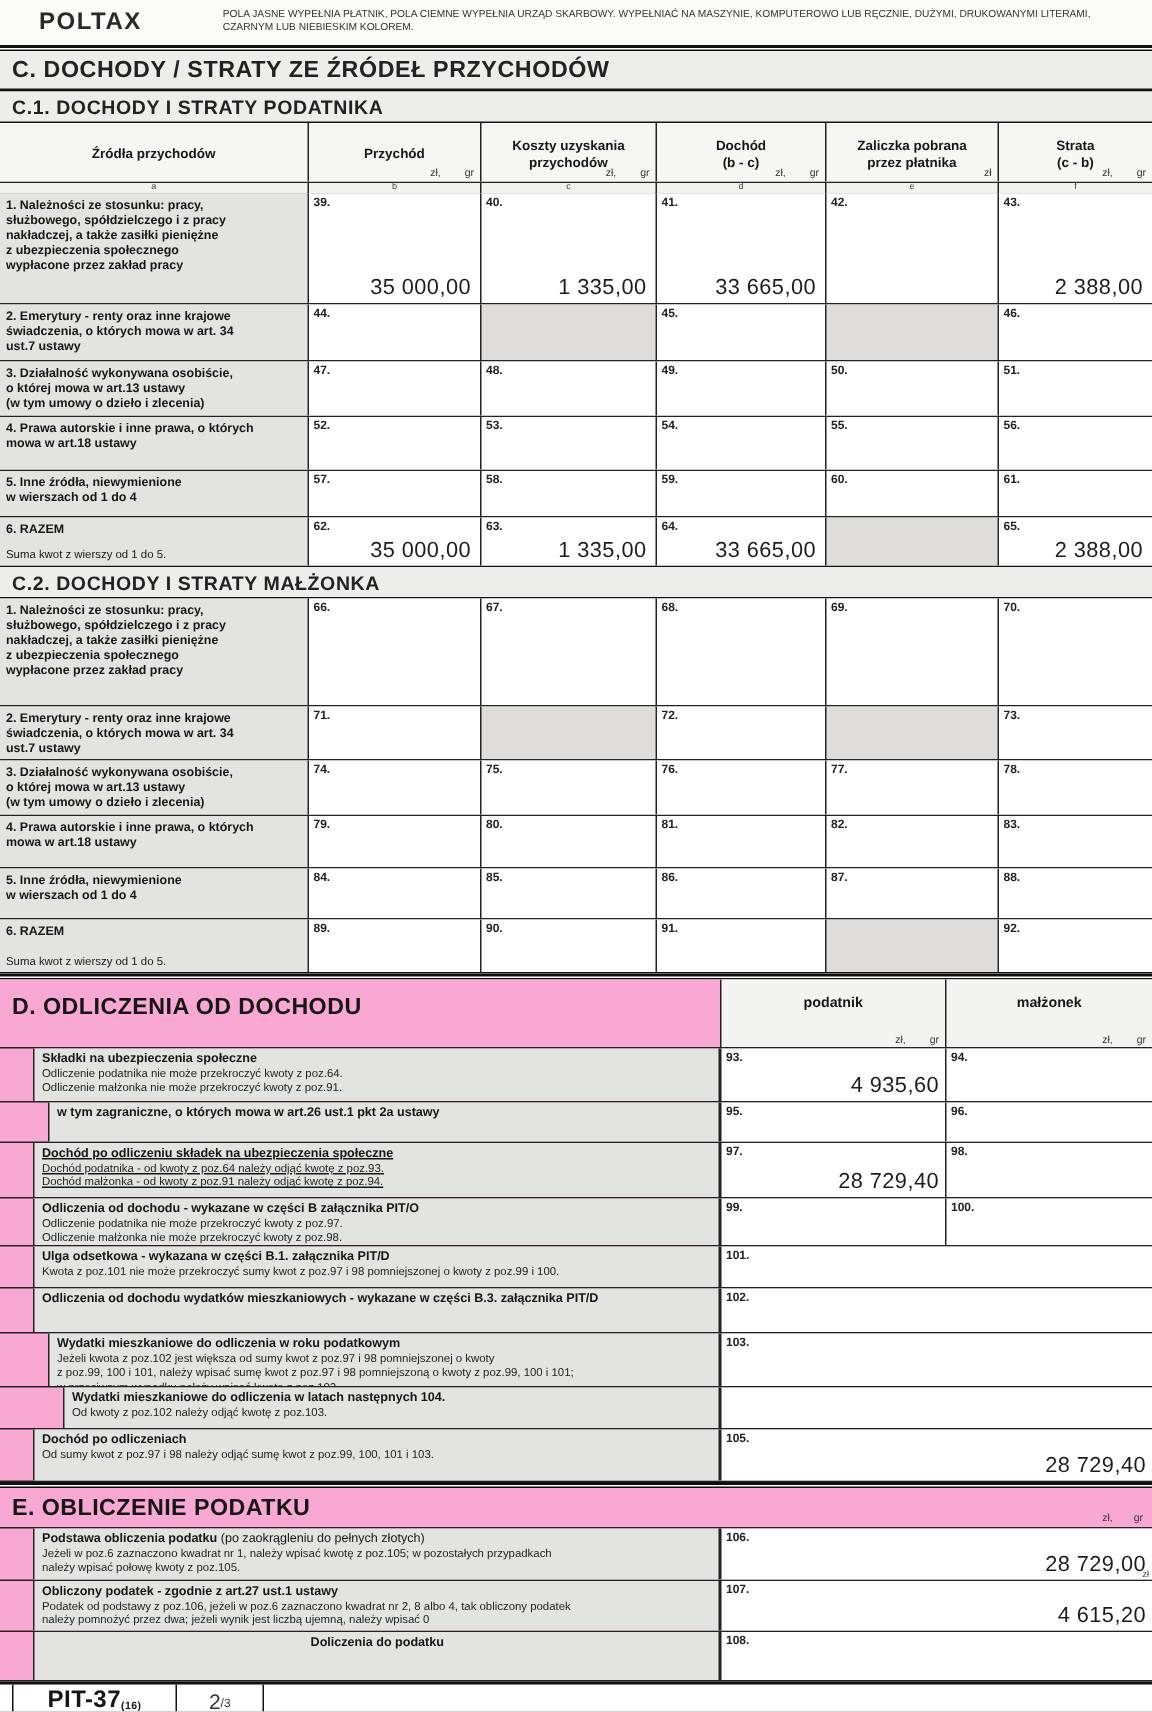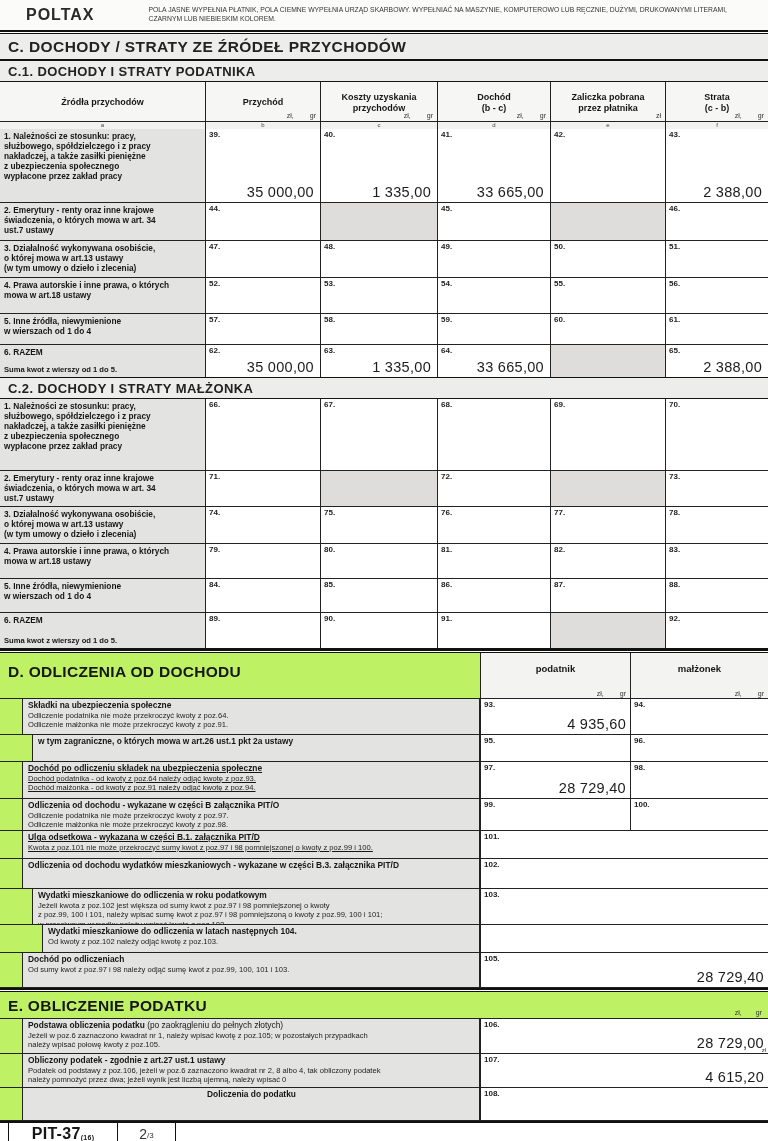--- a/index.html
+++ b/index.html
@@ -24,28 +24,28 @@
   .chead .hcell { border-left:1px solid #222; display:flex; flex-direction:column; justify-content:center; align-items:center; text-align:center; font-size:9px; font-weight:bold; line-height:1.2; white-space:pre-line; position:relative; background:#f6f6f5; padding-top:2px; }
   .chead .hcell:first-child { border-left:none; }
   .units { position:absolute; bottom:1px; right:4px; left:0; display:flex; justify-content:flex-end; gap:16px; font-size:7px; font-weight:normal; color:#333; }
   .units.single { gap:0; }
   .cletters { height:7px; border-bottom:1px solid #222; }
   .cletters .lcell { border-left:1px solid #222; font-size:6px; text-align:center; line-height:7px; color:#444; background:#f2f2f1; }
   .cletters .lcell:first-child { border-left:none; }
   .crow { border-bottom:1px solid #222; }
   .crow:last-child { border-bottom:none; }
   .crow .lab { background:#e3e3e2; font-size:8.3px; font-weight:bold; line-height:1.22; padding:2px 3px 2px 4px; white-space:pre-line; display:flex; flex-direction:column; justify-content:flex-start; }
-  .crow .lab .note { font-weight:bold; font-size:7.6px; margin-top:auto; padding-bottom:1px; }
+  .crow .lab .note { font-weight:normal; font-size:7.6px; margin-top:auto; padding-bottom:1px; }
   .crow .cell { border-left:1px solid #222; position:relative; background:#fff; }
   .crow .cell.shaded { background:#dedddc; }
   .fnum { position:absolute; top:1px; left:3px; font-size:8px; font-weight:bold; color:#222; }
   .fval { position:absolute; bottom:2px; right:6px; font-size:14.5px; color:#1c1c1c; letter-spacing:.3px; }
 
   
-  .dsec, .esec { background:#bef264; }
+  .dsec, .esec { background:#f9a8d4; }
   .dhead { height:46px; display:grid; grid-template-columns:480px 150px 138px; border-bottom:1px solid #222; }
   .dtitle { font-size:15.5px; font-weight:bold; letter-spacing:.3px; padding:10px 6px 0 8px; }
   .dcolh { border-left:1px solid #222; position:relative; font-size:9.5px; font-weight:bold; text-align:center; padding-top:10px; background:#f3f3f2; }
   .ehead { height:27px; position:relative; border-bottom:1px solid #222; }
   .etitle { font-size:15.5px; font-weight:bold; letter-spacing:.3px; padding:5px 6px 0 8px; }
   .eunits { position:absolute; right:6px; bottom:2px; display:flex; gap:14px; font-size:7px; color:#333; }
 
   .drow { display:grid; grid-template-columns:480px 150px 138px; border-bottom:1px solid #222; position:relative; }
   .drow.widefields { grid-template-columns:480px 288px; }
   .dlabel { background:#e3e3e2; border:1px solid #222; border-bottom:none; border-top:none; margin-right:0; padding:1px 4px 1px 5px; overflow:hidden; }
@@ -464,21 +464,21 @@
           </div>
           <div class="fbox">
             <div class="fnum">99.</div>
             <div class="fval"></div>
           </div>
           <div class="fbox">
             <div class="fnum">100.</div>
             <div class="fval"></div>
           </div>
         </div>
-        <div class="drow widefields" style="height: 28px; text-decoration: underline;">
+        <div class="drow widefields" style="height: 28px;">
           <div class="dlabel ind1">
             <div class="dtitle2">Ulga odsetkowa - wykazana w części B.1. załącznika PIT/D</div>
             <div class="dnote">Kwota z poz.101 nie może przekroczyć sumy kwot z poz.97 i 98 pomniejszonej o kwoty z poz.99 i 100.</div>
           </div>
           <div class="fbox wide">
             <div class="fnum">101.</div>
             <div class="fval"></div>
           </div>
         </div>
         <div class="drow widefields" style="height: 30px;">

